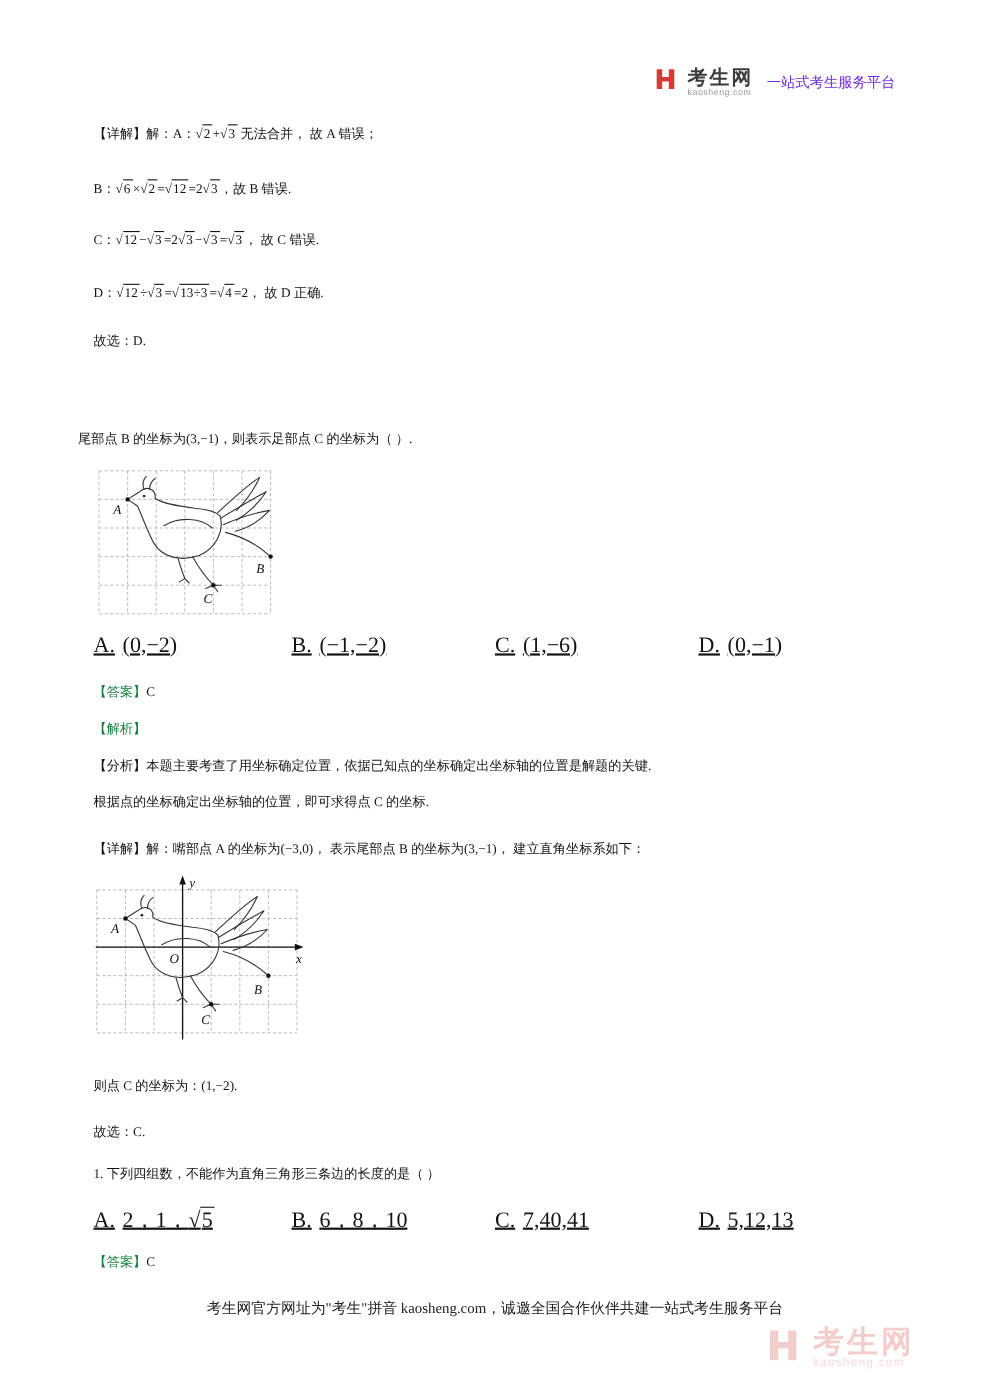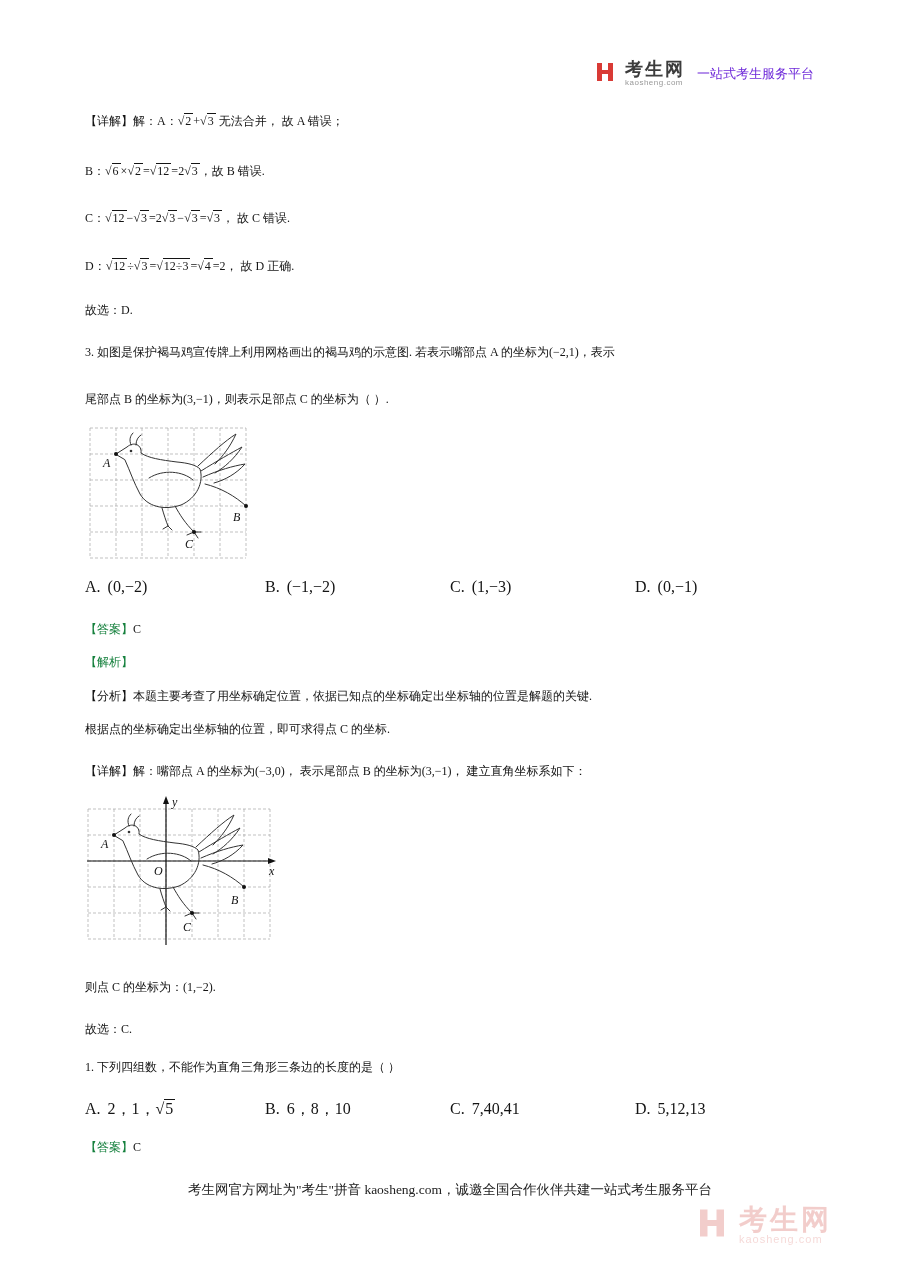--- a/index.html
+++ b/index.html
@@ -2,21 +2,21 @@
 <html><head>
 <meta charset="utf-8">
 <style>
   html,body{margin:0;padding:0;background:#ffffff;}
   .page{position:relative;width:900px;height:1272px;background:#ffffff;
         font-family:"Liberation Serif",serif;color:#141414;overflow:hidden;}
   .line{position:absolute;white-space:nowrap;font-size:12px;line-height:22px;}
   .blue{color:#15803d;}
   .sq{white-space:nowrap;}
   .rad{border-top:1px solid;padding:0 2px 0 1px;}
-  .opt{position:absolute;white-space:nowrap;font-size:16px;line-height:22px;}
+  .opt{position:absolute;white-space:nowrap;font-size:20px;line-height:22px;text-decoration:underline;}
   .opt .lbl{margin-right:7px;}
   
   .header{position:absolute;top:60px;right:86px;display:flex;align-items:center;gap:8px;}
   .brand-col{display:flex;flex-direction:column;line-height:1.05;}
   .brand{font-family:"Liberation Sans",sans-serif;font-weight:bold;font-size:18px;color:#3c3c3c;letter-spacing:2px;}
   .brand-domain{font-family:"Liberation Sans",sans-serif;font-size:8px;color:#999;letter-spacing:.5px;}
   .tagline{font-family:"Liberation Sans",sans-serif;font-size:13px;color:#6d28d9;padding-left:4px;}
   
   .fig{position:absolute;}
   .fig text{font-style:italic;font-size:12px;fill:#111;stroke:none;font-family:"Liberation Serif",serif;}
@@ -41,25 +41,24 @@
     <span class="brand-col">
       <span class="brand">考生网</span>
       <span class="brand-domain">kaosheng.com</span>
     </span>
     <span class="tagline">一站式考生服务平台</span>
   </div>
 
   <div class="line" style="left:85px;top:110px">【详解】解：A：<span class="sq">√<span class="rad">2</span></span>+<span class="sq">√<span class="rad">3</span></span> 无法合并， 故 A 错误；</div>
   <div class="line" style="left:85px;top:160px">B：<span class="sq">√<span class="rad">6</span></span>×<span class="sq">√<span class="rad">2</span></span>=<span class="sq">√<span class="rad">12</span></span>=2<span class="sq">√<span class="rad">3</span></span>，故 B 错误.</div>
   <div class="line" style="left:85px;top:207px">C：<span class="sq">√<span class="rad">12</span></span>−<span class="sq">√<span class="rad">3</span></span>=2<span class="sq">√<span class="rad">3</span></span>−<span class="sq">√<span class="rad">3</span></span>=<span class="sq">√<span class="rad">3</span></span>， 故 C 错误.</div>
-  <div class="line" style="left:85px;top:255px">D：<span class="sq">√<span class="rad">12</span></span>÷<span class="sq">√<span class="rad">3</span></span>=<span class="sq">√<span class="rad">12÷3</span></span>=<span class="sq">√<span class="rad">4</span></span>=2， 故 D 正确.</div>
+  <div class="line" style="left:85px;top:255px">D：<span class="sq">√<span class="rad">12</span></span>÷<span class="sq">√<span class="rad">3</span></span>=<span class="sq">√<span class="rad">13÷3</span></span>=<span class="sq">√<span class="rad">4</span></span>=2， 故 D 正确.</div>
   <div class="line" style="left:85px;top:299px">故选：D.</div>
 
-  <div class="line" style="left:85px;top:341px">3. 如图是保护褐马鸡宣传牌上利用网格画出的褐马鸡的示意图. 若表示嘴部点 A 的坐标为(−2,1)，表示</div>
-  <div class="line" style="left:85px;top:388px">尾部点 B 的坐标为(3,−1)，则表示足部点 C 的坐标为（    ）.</div>
+  <div class="line" style="left:71px;top:388px">尾部点 B 的坐标为(3,−1)，则表示足部点 C 的坐标为（    ）.</div>
 
   <svg class="fig" style="left:85px;top:420px" width="166" height="148" viewBox="0 0 166 148">
     <path stroke="#a8a8a8" stroke-width="0.7" stroke-dasharray="3 2" fill="none" d="M5 8V138 M31 8V138 M57 8V138 M83 8V138 M109 8V138 M135 8V138 M161 8V138 M5 8H161 M5 34H161 M5 60H161 M5 86H161 M5 112H161 M5 138H161"></path>
     <g fill="none" stroke="#333" stroke-width="1" stroke-linecap="round" stroke-linejoin="round">
       <path d="M31 34 L42 27 C49 21 57 25 56 33 C63 38 76 40 92 42 C103 43 111 45 115 49 C119 62 112 78 96 85 C78 91 62 86 55 74 C49 63 45 51 40 40 Z"></path>
       <path d="M46 25 C44 20 45 16 48 13 M51 25 C51 20 53 17 56 15"></path>
       <circle cx="46" cy="31" r="1.3" fill="#333" stroke="none"></circle>
       <path d="M64 58 C78 49 98 51 108 60"></path>
       <path d="M113 46 C128 32 140 21 151 14 C145 27 138 36 130 44"></path>
       <path d="M116 51 C132 41 146 33 157 27 C149 39 140 47 130 53"></path>
@@ -72,21 +71,21 @@
     <circle cx="31" cy="34" r="2" fill="#111"></circle>
     <circle cx="161" cy="86" r="2" fill="#111"></circle>
     <circle cx="109" cy="112" r="2" fill="#111"></circle>
     <text x="18" y="47">A</text>
     <text x="148" y="101">B</text>
     <text x="100" y="128">C</text>
   </svg>
 
   <div class="opt" style="left:85px;top:576px"><span class="lbl">A.</span><span>(0,−2)</span></div>
   <div class="opt" style="left:265px;top:576px"><span class="lbl">B.</span><span>(−1,−2)</span></div>
-  <div class="opt" style="left:450px;top:576px"><span class="lbl">C.</span><span>(1,−3)</span></div>
+  <div class="opt" style="left:450px;top:576px"><span class="lbl">C.</span><span>(1,−6)</span></div>
   <div class="opt" style="left:635px;top:576px"><span class="lbl">D.</span><span>(0,−1)</span></div>
 
   <div class="line" style="left:85px;top:618px">
     <span class="blue">【答案】</span><span>C</span>
   </div>
   <div class="line" style="left:85px;top:651px">
     <span class="blue">【解析】</span>
   </div>
   <div class="line" style="left:85px;top:718px">根据点的坐标确定出坐标轴的位置，即可求得点 C 的坐标.</div>
   <div class="line" style="left:85px;top:685px">【分析】本题主要考查了用坐标确定位置，依据已知点的坐标确定出坐标轴的位置是解题的关键.</div>

